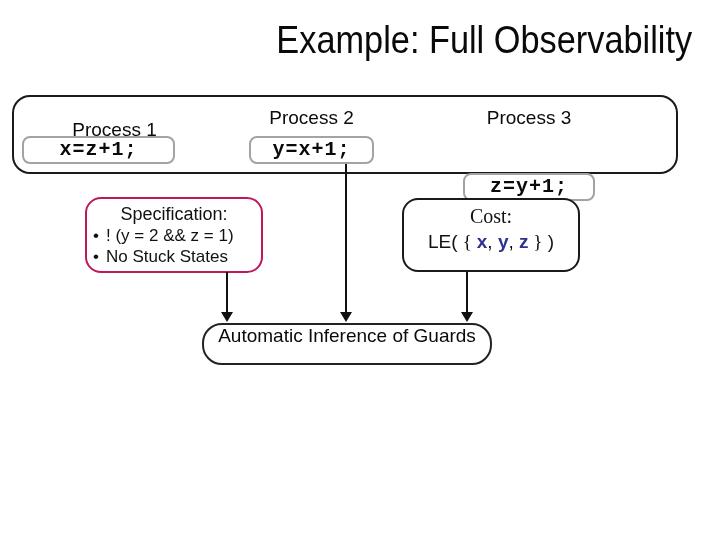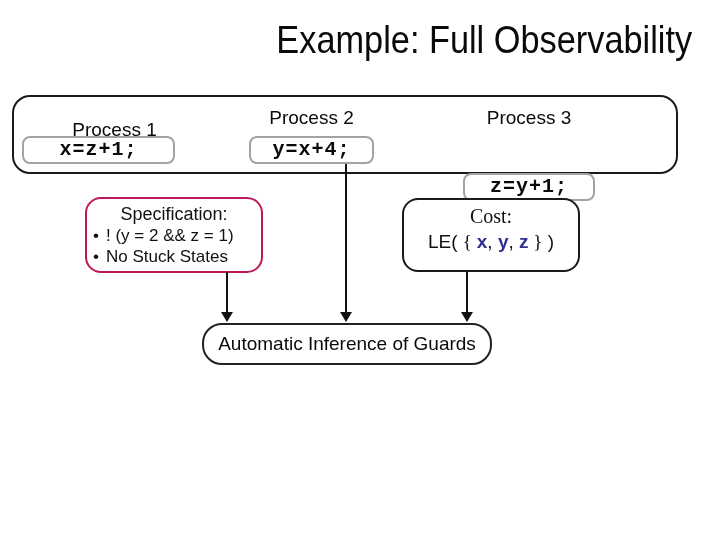--- a/index.html
+++ b/index.html
@@ -156,21 +156,21 @@
   .inference-box {
     position: absolute;
     left: 202px;
     top: 323px;
     width: 286px;
     height: 38px;
     border: 2px solid #222222;
     border-radius: 20px;
     background: #ffffff;
     display: flex;
-    align-items: center;
+    align-items: flex-start;
     justify-content: center;
     font-size: 19px;
     color: #0a0a0a;
     white-space: nowrap;
   }
 </style>
 </head>
 <body>
 
 <div class="slide">
@@ -179,21 +179,21 @@
     <span>Example: Full Observability</span>
   </div>
 
   <div class="outer-box"></div>
 
   <div class="proc-label p1">Process 1</div>
   <div class="proc-label p2">Process 2</div>
   <div class="proc-label p3">Process 3</div>
 
   <div class="code-box b1">x=z+1;</div>
-  <div class="code-box b2">y=x+4;</div>
+  <div class="code-box b2">y=x+1;</div>
   <div class="code-box b3">z=y+1;</div>
 
   <div class="spec-box">
     <div class="spec-heading">Specification:</div>
     <div class="spec-bullet">
       <span class="dot">•</span>
       <span>! (y = 2 &amp;&amp; z = 1)</span>
     </div>
     <div class="spec-bullet">
       <span class="dot">•</span>

